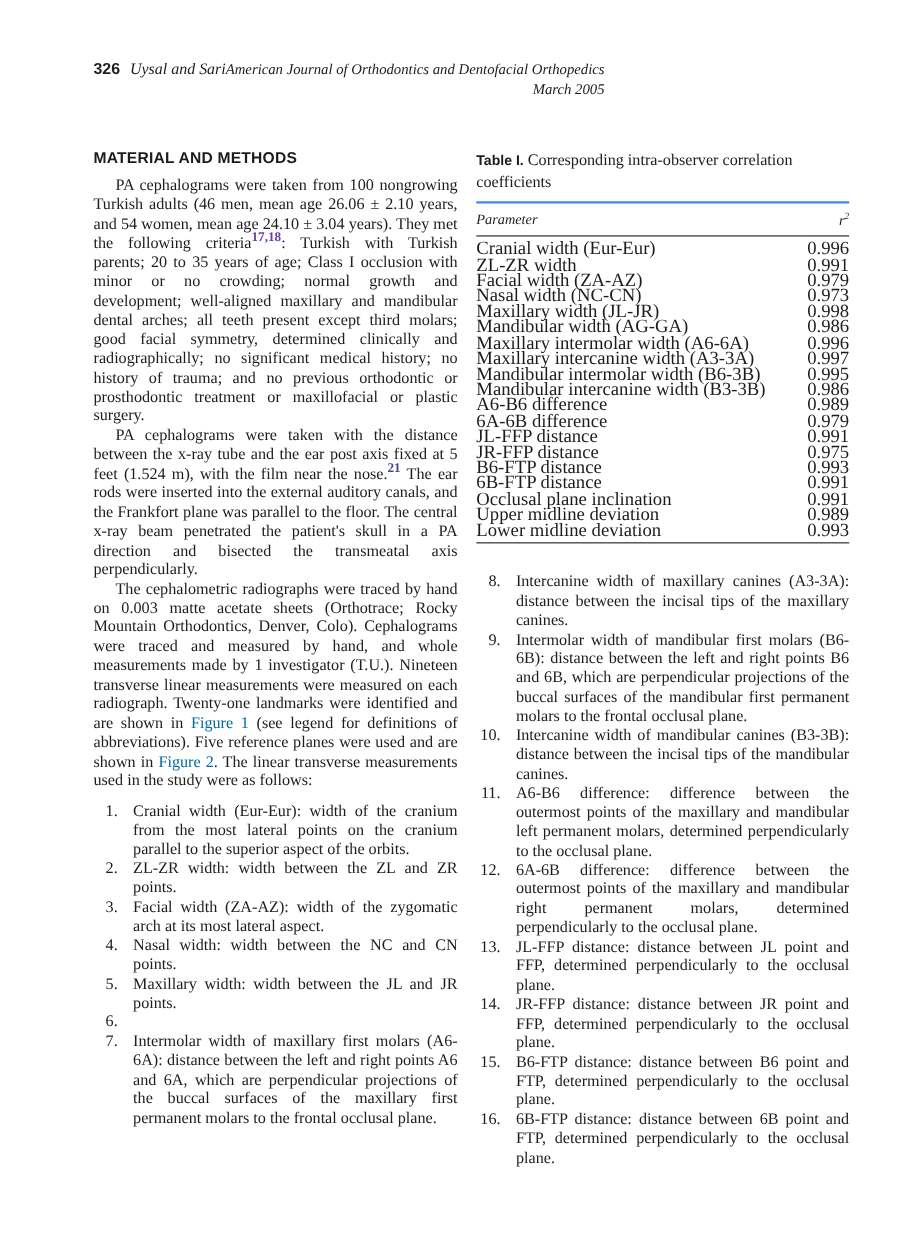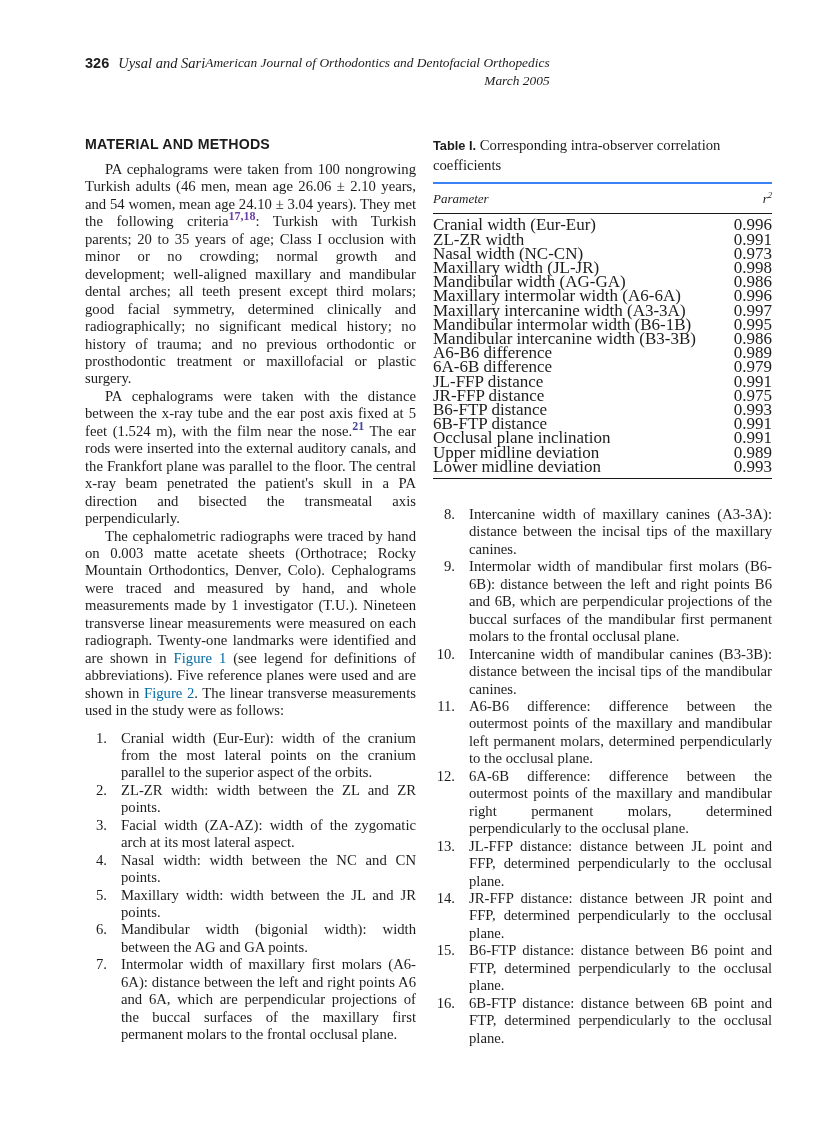--- a/index.html
+++ b/index.html
@@ -103,21 +103,20 @@
         <div class="li">
           <span class="li-num">4.</span>
           <span class="li-text">Nasal width: width between the NC and CN points.</span>
         </div>
         <div class="li">
           <span class="li-num">5.</span>
           <span class="li-text">Maxillary width: width between the JL and JR points.</span>
         </div>
         <div class="li">
           <span class="li-num">6.</span>
-          <span class="li-text">Mandibular width (bigonial width): width between the AG and GA points.</span>
         </div>
         <div class="li">
           <span class="li-num">7.</span>
           <span class="li-text">Intermolar width of maxillary first molars (A6-6A): distance between the left and right points A6 and 6A, which are perpendicular projections of the buccal surfaces of the maxillary first permanent molars to the frontal occlusal plane.</span>
         </div>
       </div>
   </section>
 
   <section class="col col-right">
     <div class="table-block">
@@ -134,41 +133,45 @@
         <tbody>
             <tr>
               <td class="td-param">Cranial width (Eur-Eur)</td>
               <td class="td-val">0.996</td>
             </tr>
             <tr>
               <td class="td-param">ZL-ZR width</td>
               <td class="td-val">0.991</td>
             </tr>
             <tr>
+              <td class="td-param">Facial width (ZA-AZ)</td>
+              <td class="td-val">0.979</td>
+            </tr>
+            <tr>
               <td class="td-param">Nasal width (NC-CN)</td>
               <td class="td-val">0.973</td>
             </tr>
             <tr>
               <td class="td-param">Maxillary width (JL-JR)</td>
               <td class="td-val">0.998</td>
             </tr>
             <tr>
               <td class="td-param">Mandibular width (AG-GA)</td>
               <td class="td-val">0.986</td>
             </tr>
             <tr>
               <td class="td-param">Maxillary intermolar width (A6-6A)</td>
               <td class="td-val">0.996</td>
             </tr>
             <tr>
               <td class="td-param">Maxillary intercanine width (A3-3A)</td>
               <td class="td-val">0.997</td>
             </tr>
             <tr>
-              <td class="td-param">Mandibular intermolar width (B6-1B)</td>
+              <td class="td-param">Mandibular intermolar width (B6-3B)</td>
               <td class="td-val">0.995</td>
             </tr>
             <tr>
               <td class="td-param">Mandibular intercanine width (B3-3B)</td>
               <td class="td-val">0.986</td>
             </tr>
             <tr>
               <td class="td-param">A6-B6 difference</td>
               <td class="td-val">0.989</td>
             </tr>

